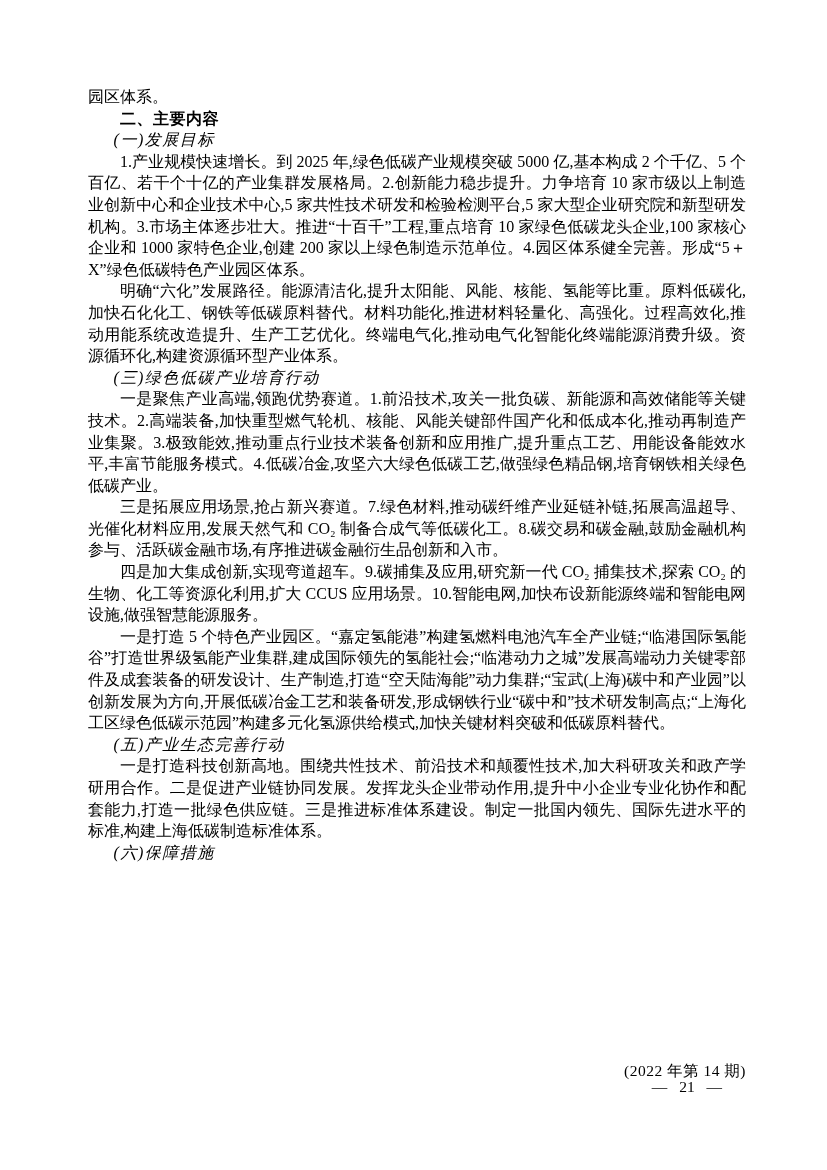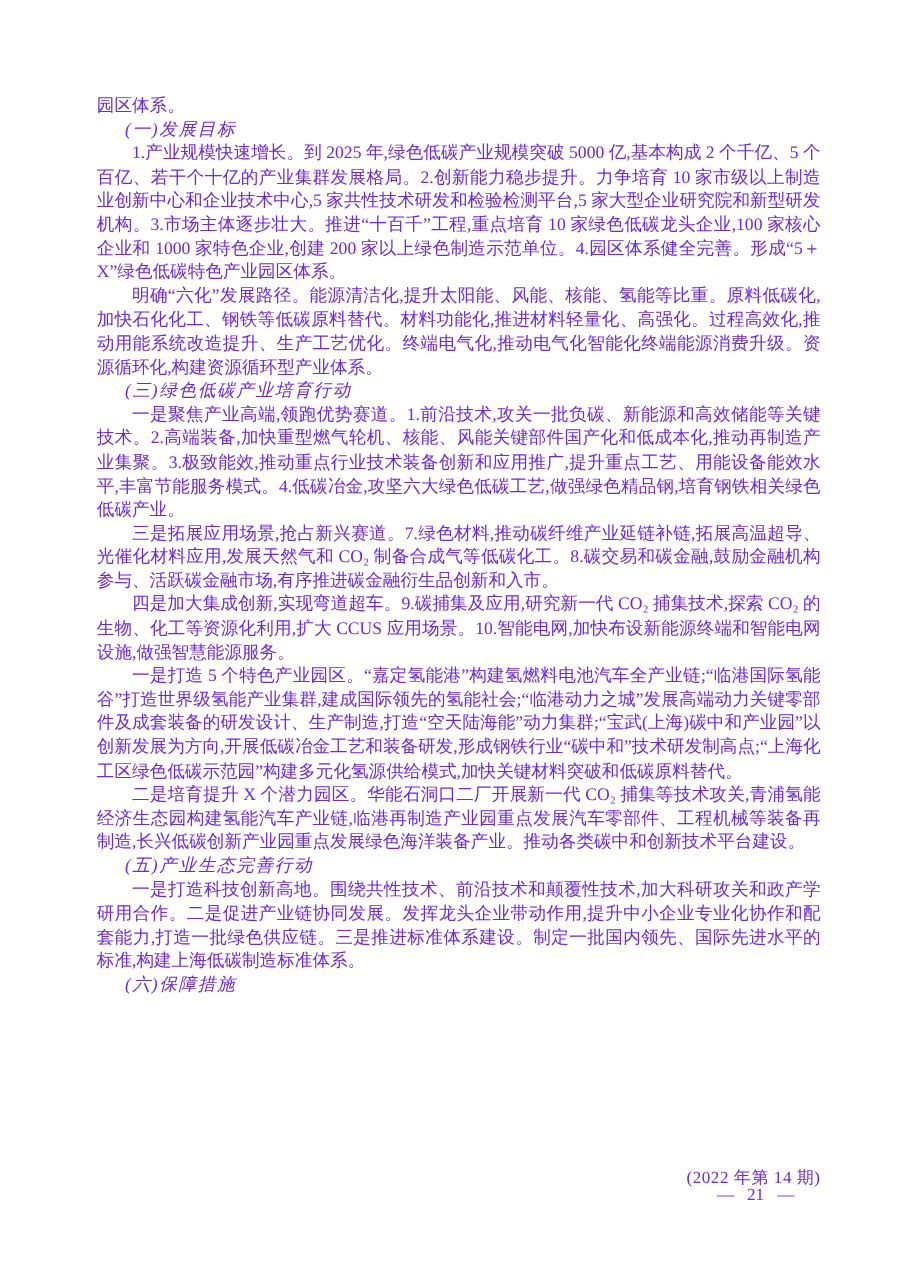--- a/index.html
+++ b/index.html
@@ -5,21 +5,21 @@
   html, body {
     margin: 0;
     padding: 0;
     background: #ffffff;
   }
   .page {
     position: relative;
     width: 827px;
     height: 1170px;
     background: #ffffff;
-    color: #6d28d9;
+    color: #000000;
     overflow: hidden;
     font-family: "Liberation Serif", "DejaVu Serif", serif;
   }
   .doc-body {
     position: absolute;
     left: 88px;
     top: 86px;
     width: 658px;
     font-size: 16px;
     line-height: 21.6px;
@@ -66,29 +66,29 @@
     top: 16px;
     word-spacing: 8px;
   }
 </style>
 </head>
 <body>
 
 <div class="page">
   <div class="doc-body" id="doc-body">
       <p class="para cont">园区体系。</p>
+      <p class="h1">二、主要内容</p>
       <p class="h2">(一)发展目标</p>
       <p class="para">1.产业规模快速增长。到 2025 年,绿色低碳产业规模突破 5000 亿,基本构成 2 个千亿、5 个百亿、若干个十亿的产业集群发展格局。2.创新能力稳步提升。力争培育 10 家市级以上制造业创新中心和企业技术中心,5 家共性技术研发和检验检测平台,5 家大型企业研究院和新型研发机构。3.市场主体逐步壮大。推进“十百千”工程,重点培育 10 家绿色低碳龙头企业,100 家核心企业和 1000 家特色企业,创建 200 家以上绿色制造示范单位。4.园区体系健全完善。形成“5＋X”绿色低碳特色产业园区体系。</p>
       <p class="para">明确“六化”发展路径。能源清洁化,提升太阳能、风能、核能、氢能等比重。原料低碳化,加快石化化工、钢铁等低碳原料替代。材料功能化,推进材料轻量化、高强化。过程高效化,推动用能系统改造提升、生产工艺优化。终端电气化,推动电气化智能化终端能源消费升级。资源循环化,构建资源循环型产业体系。</p>
       <p class="h2">(三)绿色低碳产业培育行动</p>
       <p class="para">一是聚焦产业高端,领跑优势赛道。1.前沿技术,攻关一批负碳、新能源和高效储能等关键技术。2.高端装备,加快重型燃气轮机、核能、风能关键部件国产化和低成本化,推动再制造产业集聚。3.极致能效,推动重点行业技术装备创新和应用推广,提升重点工艺、用能设备能效水平,丰富节能服务模式。4.低碳冶金,攻坚六大绿色低碳工艺,做强绿色精品钢,培育钢铁相关绿色低碳产业。</p>
       <p class="para">三是拓展应用场景,抢占新兴赛道。7.绿色材料,推动碳纤维产业延链补链,拓展高温超导、光催化材料应用,发展天然气和 CO₂ 制备合成气等低碳化工。8.碳交易和碳金融,鼓励金融机构参与、活跃碳金融市场,有序推进碳金融衍生品创新和入市。</p>
       <p class="para">四是加大集成创新,实现弯道超车。9.碳捕集及应用,研究新一代 CO₂ 捕集技术,探索 CO₂ 的生物、化工等资源化利用,扩大 CCUS 应用场景。10.智能电网,加快布设新能源终端和智能电网设施,做强智慧能源服务。</p>
       <p class="para">一是打造 5 个特色产业园区。“嘉定氢能港”构建氢燃料电池汽车全产业链;“临港国际氢能谷”打造世界级氢能产业集群,建成国际领先的氢能社会;“临港动力之城”发展高端动力关键零部件及成套装备的研发设计、生产制造,打造“空天陆海能”动力集群;“宝武(上海)碳中和产业园”以创新发展为方向,开展低碳冶金工艺和装备研发,形成钢铁行业“碳中和”技术研发制高点;“上海化工区绿色低碳示范园”构建多元化氢源供给模式,加快关键材料突破和低碳原料替代。</p>
-      <p class="para">二是培育提升 X 个潜力园区。华能石洞口二厂开展新一代 CO₂ 捕集等技术攻关,青浦氢能经济生态园构建氢能汽车产业链,临港再制造产业园重点发展汽车零部件、工程机械等装备再制造,长兴低碳创新产业园重点发展绿色海洋装备产业。推动各类碳中和创新技术平台建设。</p>
       <p class="h2">(五)产业生态完善行动</p>
       <p class="para">一是打造科技创新高地。围绕共性技术、前沿技术和颠覆性技术,加大科研攻关和政产学研用合作。二是促进产业链协同发展。发挥龙头企业带动作用,提升中小企业专业化协作和配套能力,打造一批绿色供应链。三是推进标准体系建设。制定一批国内领先、国际先进水平的标准,构建上海低碳制造标准体系。</p>
       <p class="h2">(六)保障措施</p>
     </div>
   <div class="footer">
     <span class="issue">(2022 年第 14 期)</span>
     <span class="pageno">— 21 —</span>
   </div>
 </div>
 

